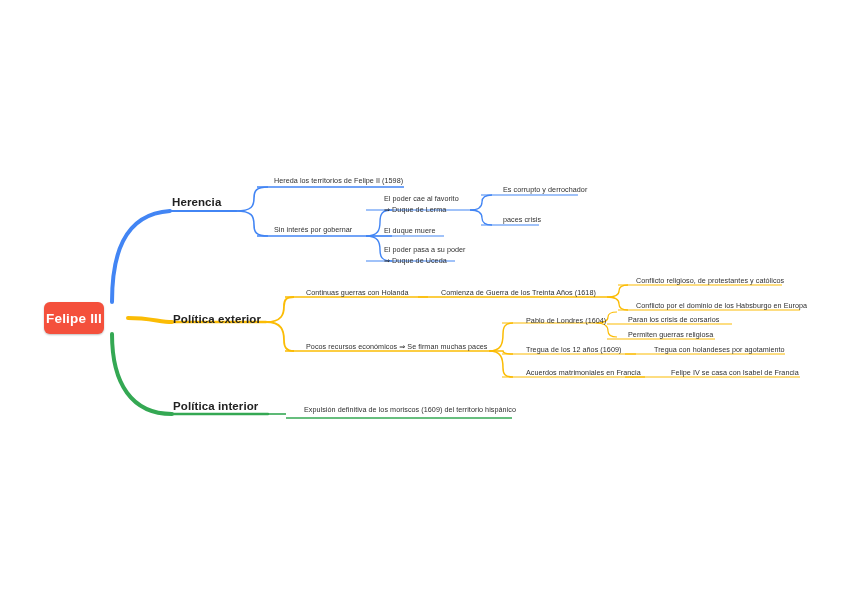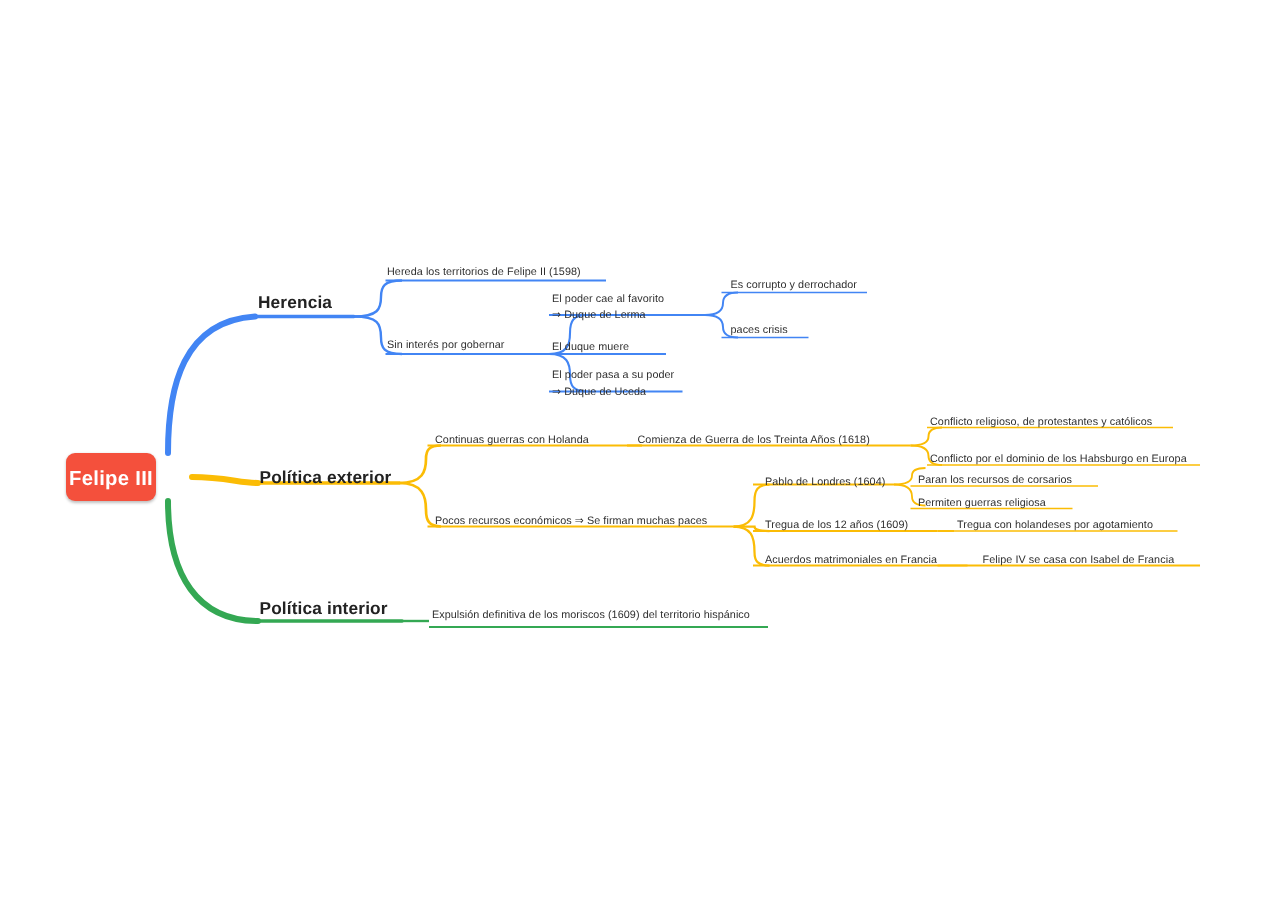--- a/index.html
+++ b/index.html
@@ -53,20 +53,21 @@
     font-weight: bold;
     color: #222222;
     letter-spacing: 0.1px;
   }
   
   .lvl2, .lvl3, .lvl4 {
     font-size: 7.2px;
     color: #2f2f2f;
     line-height: 1.45;
     letter-spacing: 0.05px;
+    margin-left: 16px;
   }
   .lvl2.two-line, .lvl3.two-line {
     line-height: 1.5;
   }
 </style>
 </head>
 <body>
 
 <div id="canvas">
 
@@ -206,21 +207,21 @@
 
   <div class="node lvl3" style="left:510px; top:345px;">
     <span>Tregua de los 12 años (1609)</span>
   </div>
 
   <div class="node lvl3" style="left:510px; top:368px;">
     <span>Acuerdos matrimoniales en Francia</span>
   </div>
 
   <div class="node lvl4" style="left:612px; top:315px;">
-    <span>Paran los recursos de corsarios</span>
+    <span>Paran los crisis de corsarios</span>
   </div>
 
   <div class="node lvl4" style="left:612px; top:330px;">
     <span>Permiten guerras religiosa</span>
   </div>
 
   <div class="node lvl4" style="left:638px; top:345px;">
     <span>Tregua con holandeses por agotamiento</span>
   </div>
 

